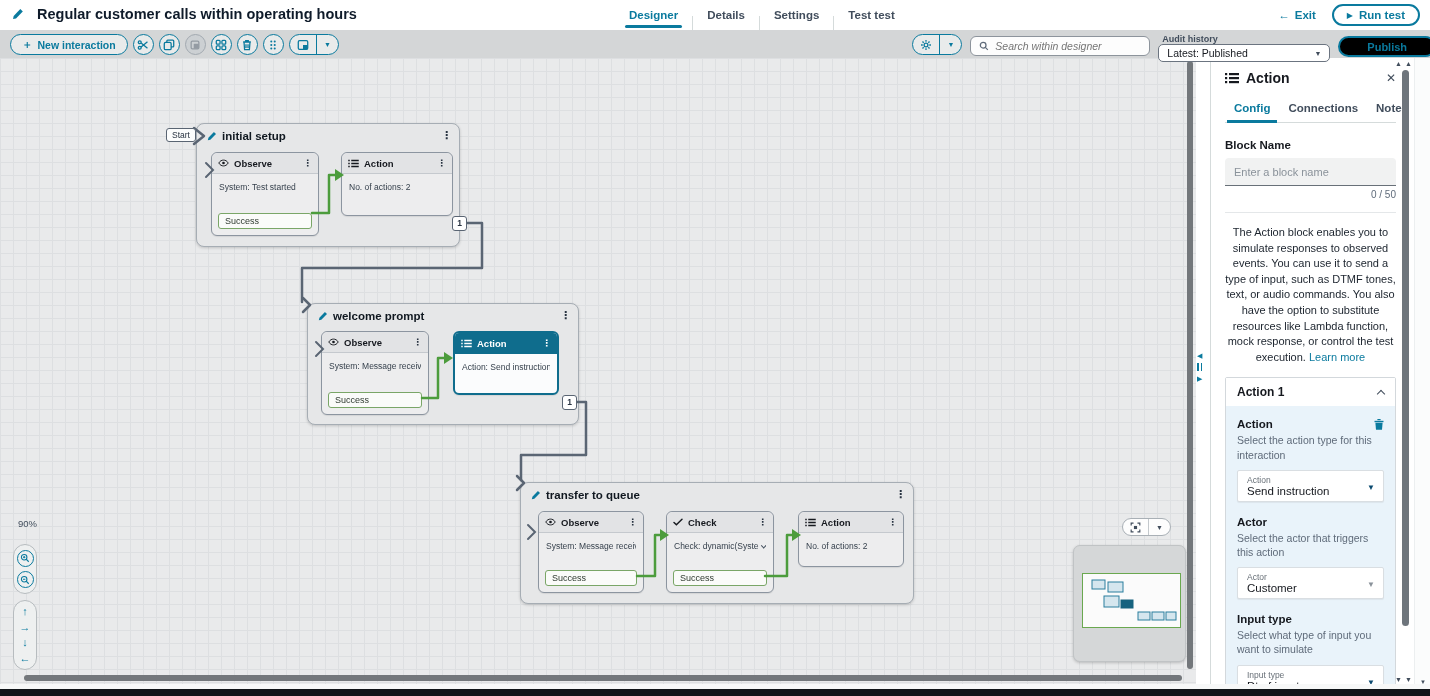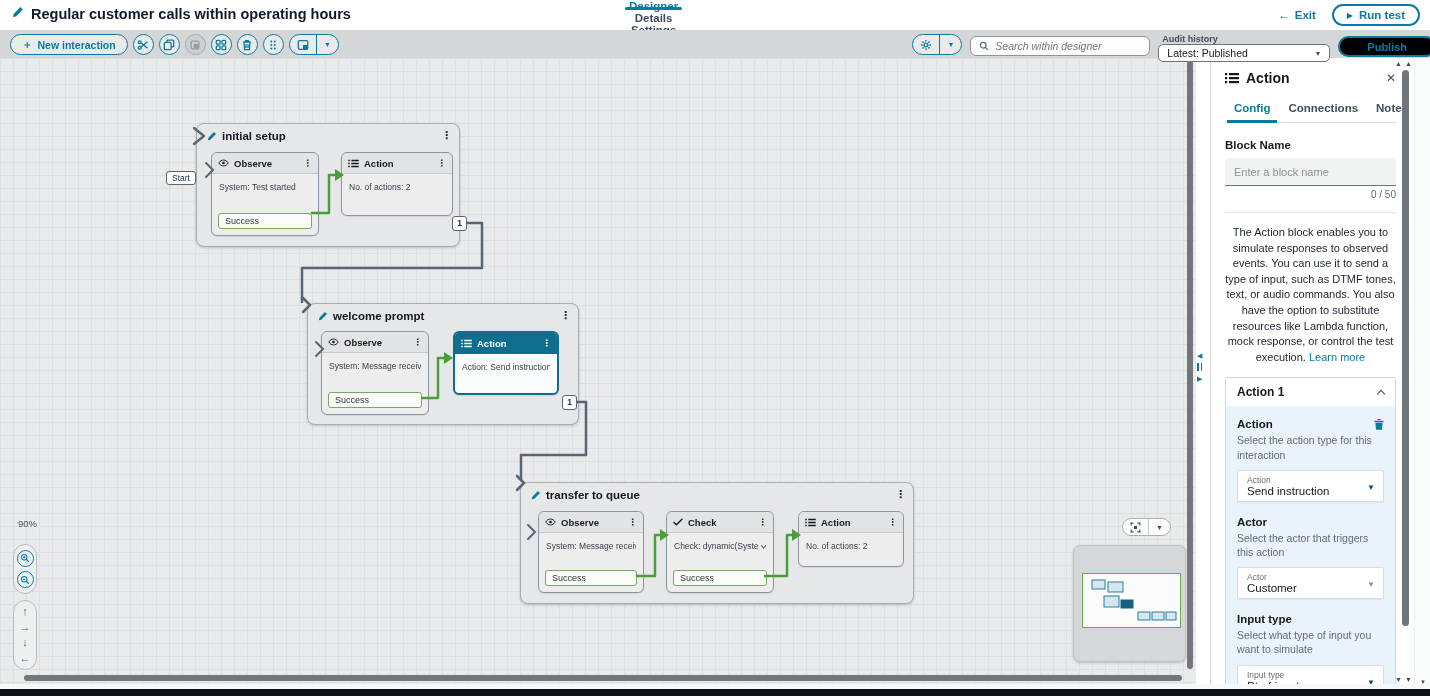--- a/index.html
+++ b/index.html
@@ -2,23 +2,23 @@
 <html><head>
 <meta charset="utf-8">
 <style>
   * { margin:0; padding:0; box-sizing:border-box; }
   html,body { width:1430px; height:696px; overflow:hidden; background:#fff;
     font-family:"Liberation Sans","DejaVu Sans",sans-serif; }
   .app { position:relative; width:1430px; height:696px; background:#fff; }
 
   
   .topbar { position:absolute; left:0; top:0; width:1430px; height:30px; background:#fff; }
-  .titlewrap { position:absolute; left:12px; top:6px; display:flex; gap:7px; }
+  .titlewrap { position:absolute; left:12px; top:6px; display:flex; align-items:center; gap:13px; }
   .page-title { font-size:14.5px; font-weight:bold; color:#0f1b2a; }
-  .top-tabs { position:absolute; left:615px; top:0; height:30px; display:flex; align-items:center;flex-direction:column; }
+  .top-tabs { position:absolute; left:615px; top:0; height:30px; display:flex; align-items:flex-end; }
   .ttab { position:relative; height:30px; display:flex; align-items:center; padding:0 14px;
     font-size:11.5px; font-weight:bold; color:#414d5c; cursor:pointer; }
   .ttab.active { color:#0a7a9e; }
   .ttab.active::after { content:""; position:absolute; left:10px; right:10px; bottom:2px; height:3px;
     background:#0a7a9e; border-radius:2px; }
   .tsep { width:1px; height:14px; background:#d5dbdb; }
   .top-right { position:absolute; right:10px; top:0; height:30px; display:flex; align-items:center; gap:16px; }
   .exit-link { display:flex; align-items:center; gap:5px; color:#0a7a9e; font-size:11.5px; font-weight:bold; cursor:pointer; }
   .run-pill { display:flex; align-items:center; gap:6px; border:2px solid #0a7a9e; border-radius:13px;
     height:22px; padding:0 13px; color:#0a7a9e; font-size:11.5px; font-weight:bold; background:#fff; cursor:pointer; }
@@ -353,21 +353,21 @@
       <path d="M422,340 h16 v-40 h6" fill="none" stroke="#4c9c3c" stroke-width="2.5" stroke-linejoin="round" stroke-linecap="round"></path>
       <polygon points="444,294 453,300 444,306" fill="#4c9c3c"></polygon>
 
       <path d="M637,518 h18 v-41 h5" fill="none" stroke="#4c9c3c" stroke-width="2.5" stroke-linejoin="round" stroke-linecap="round"></path>
       <polygon points="660,471 669,477 660,483" fill="#4c9c3c"></polygon>
 
       <path d="M765,518 h22 v-41 h5" fill="none" stroke="#4c9c3c" stroke-width="2.5" stroke-linejoin="round" stroke-linecap="round"></path>
       <polygon points="792,471 801,477 792,483" fill="#4c9c3c"></polygon>
     </svg>
 
-    <div class="start-tag" style="left:166px; top:70px;margin-top:43px;">Start</div>
+    <div class="start-tag" style="left:166px; top:70px;">Start</div>
     <div class="port-badge" style="left:452px; top:158px;">1</div>
     <div class="port-badge" style="left:562px; top:337px;">1</div>
 
     <div class="container-block" style="left:196px; top:65px; width:264px; height:124px;">
       <div class="cb-title">
         <span>
           <svg class="ic" width="10" height="10" viewBox="0 0 12 12">
               <path d="M8.3 1.1l2.5 2.5-6.8 6.8-3 .7.7-3z" fill="#0a7a9e"></path>
             </svg>
         </span>

